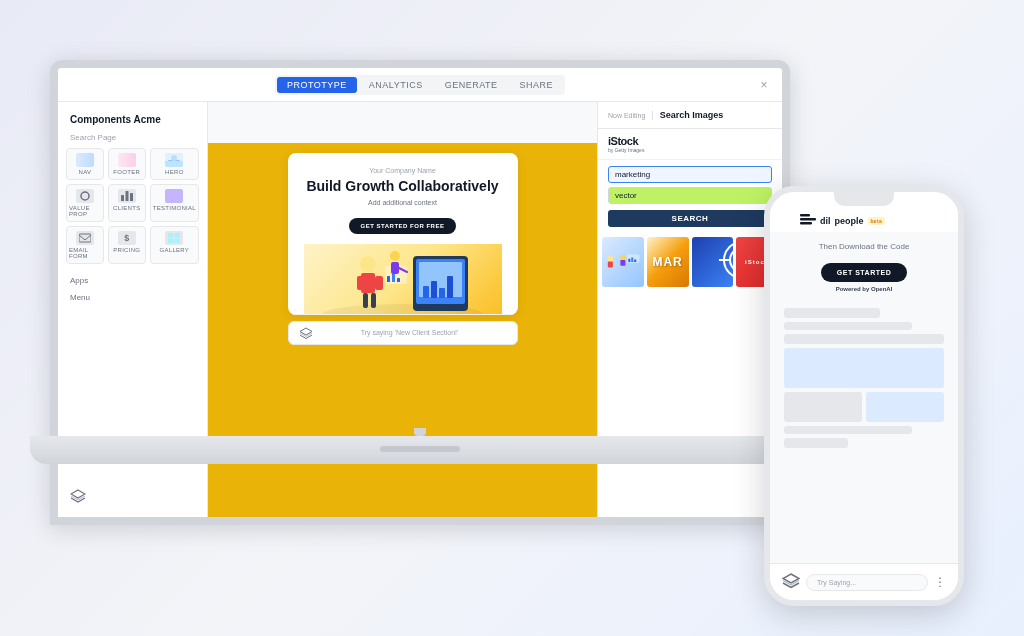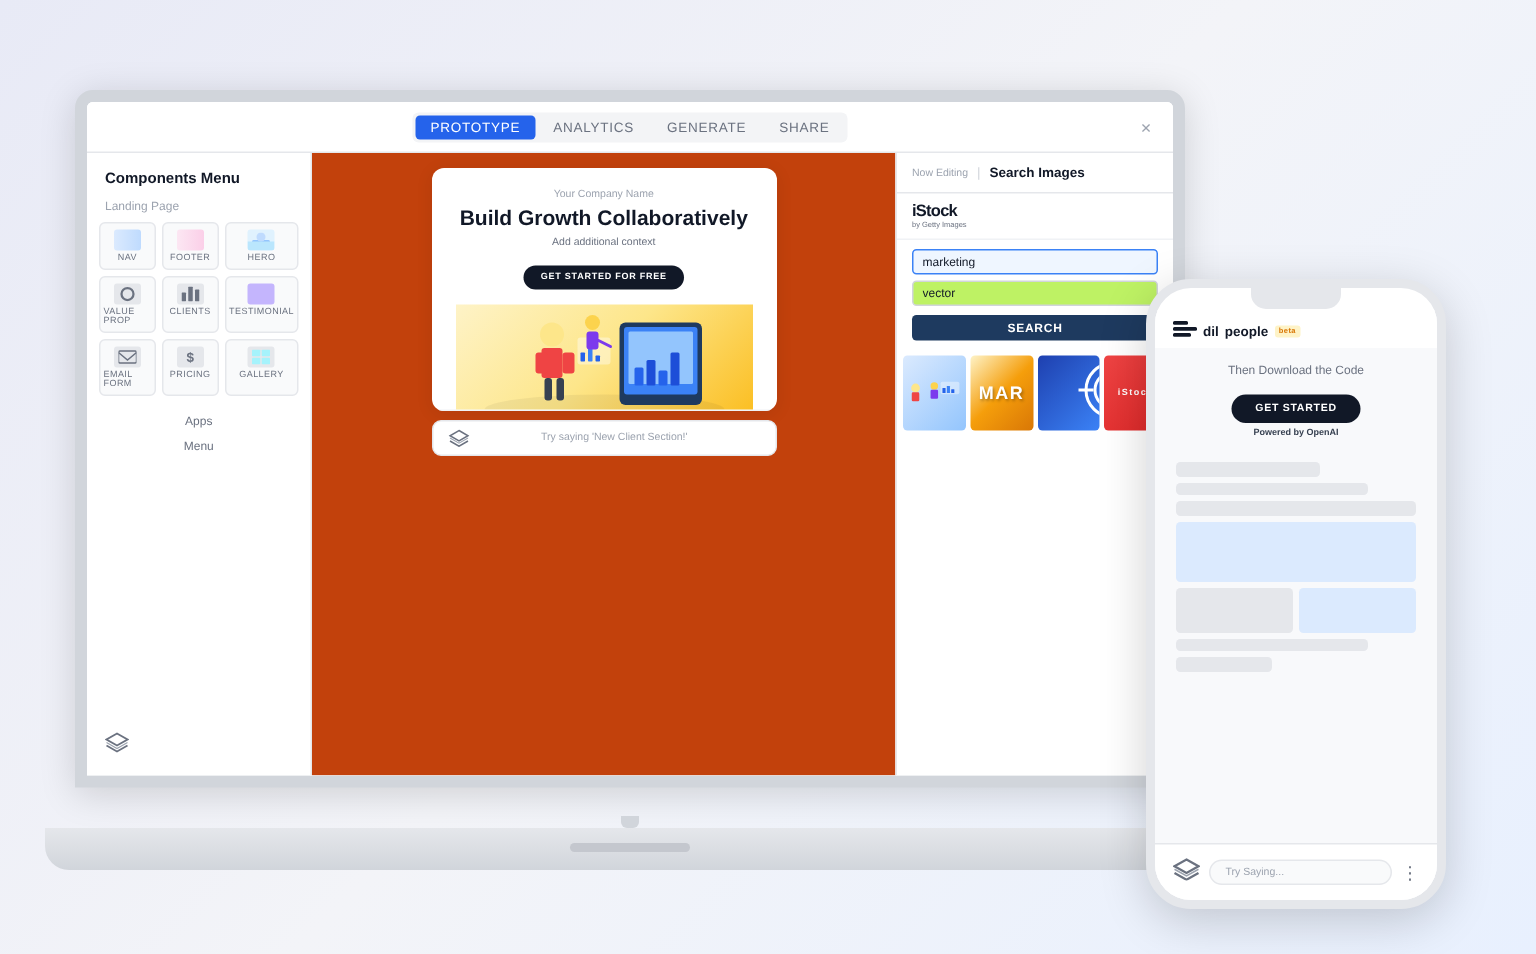--- a/index.html
+++ b/index.html
@@ -11,21 +11,21 @@
       font-family: -apple-system, BlinkMacSystemFont, 'Segoe UI', sans-serif;
       display: flex;
       align-items: center;
       justify-content: center;
     }
 
     
     .laptop-wrapper {
       position: relative;
       width: 780px;
-      height: 520px;
+      height: 404px;
       margin-top: 20px;
     }
     .laptop-screen {
       position: absolute;
       top: 0; left: 20px;
       width: 740px;
       height: 465px;
       background: #fff;
       border-radius: 12px 12px 0 0;
       border: 8px solid #d1d5db;
@@ -181,32 +181,32 @@
       font-size: 6px;
       color: #6b7280;
       text-transform: uppercase;
       letter-spacing: 0.3px;
     }
     .sidebar-nav-item {
       font-size: 8px;
       color: #6b7280;
       padding: 4px;
       cursor: pointer;
-      text-align: center;
     }
 
     
     .preview-area {
       flex: 1;
       overflow-y: auto;
       padding: 10px;
       display: flex;
       flex-direction: column;
       align-items: center;
-      background: #c2410c;
+      background: #eab308;
+      margin-top: 41px;
     }
     .preview-card {
       width: 230px;
       background: #fff;
       border-radius: 8px;
       overflow: hidden;
       box-shadow: 0 2px 12px rgba(0,0,0,0.08);
     }
 
     
@@ -450,21 +450,21 @@
     }
     .phone-content {
       flex: 1;
       overflow: hidden;
       display: flex;
       flex-direction: column;
       background: #f8f9fb;
     }
     .phone-header {
       background: #fff;
-      padding: 8px 12px 4px;
+      padding: 8px 30px 4px;
       display: flex;
       align-items: center;
       justify-content: space-between;
     }
     .dil-spaces-logo {
       display: flex;
       align-items: center;
       gap: 4px;
     }
     .dil-text {
@@ -592,22 +592,22 @@
             <div class="tab-item">ANALYTICS</div>
             <div class="tab-item">GENERATE</div>
             <div class="tab-item">SHARE</div>
           </div>
           <div class="close-btn">×</div>
         </div>
 
         <div class="main-area">
 
           <div class="sidebar">
-            <div class="sidebar-title">Components Menu</div>
-            <div class="sidebar-section-label">Landing Page</div>
+            <div class="sidebar-title">Components Acme</div>
+            <div class="sidebar-section-label">Search Page</div>
             <div class="component-grid">
               <div class="component-item">
                 <div class="component-icon nav"></div>
                 <span class="component-label">NAV</span>
               </div>
               <div class="component-item">
                 <div class="component-icon footer"></div>
                 <span class="component-label">FOOTER</span>
               </div>
               <div class="component-item">

